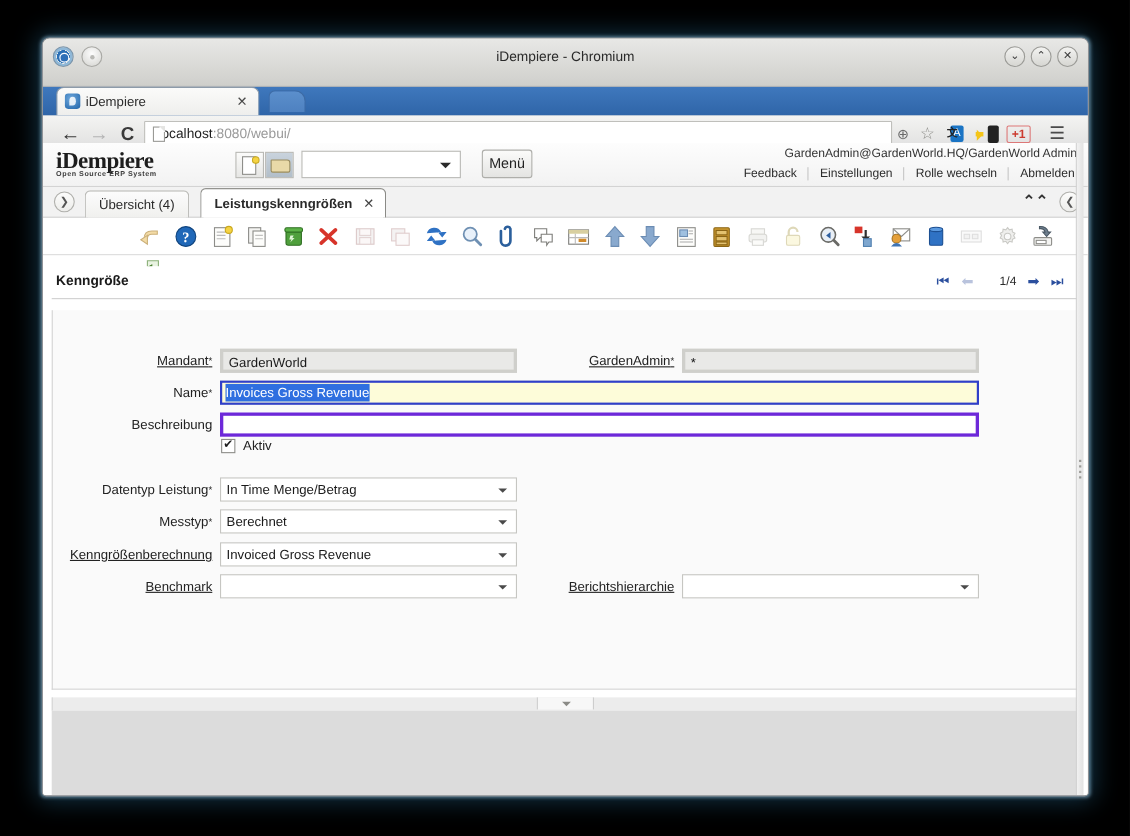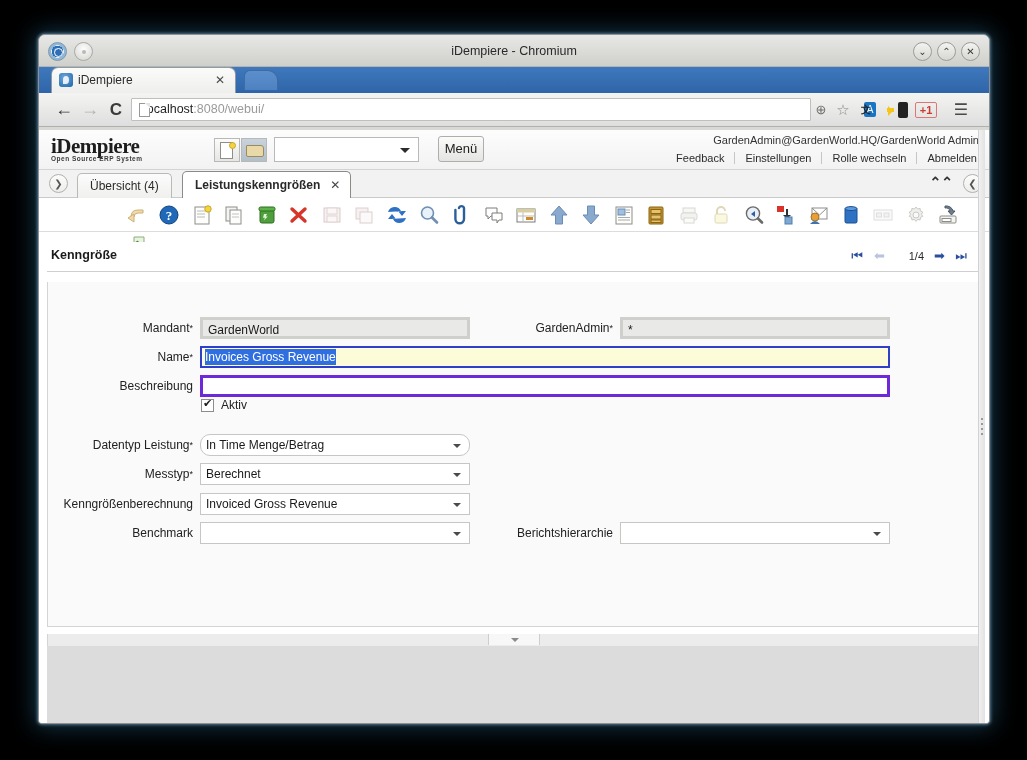--- a/index.html
+++ b/index.html
@@ -24,21 +24,21 @@
     position: absolute; left: 38px; top: 34px; width: 952px; height: 690px;
     border-radius: 7px 7px 4px 4px;
     background: #d8d8d4;
     box-shadow: 0 0 22px 4px rgba(40,110,150,0.45), 0 0 3px 1px rgba(170,210,235,0.55);
     border: 1px solid #8d9094;
     overflow: hidden;
   }
 
   
   #titlebar {
-    position: relative; height: 32px;
+    position: relative; height: 44px;
     background: linear-gradient(#e8e8e6, #cfcfcb);
     border-bottom: 1px solid #b4b4b0;
   }
   #titlebar .title {
     position:absolute; left:0; right:0; top:9px; text-align:center;
     font-size: 12.5px; color: #2a2a2a;
   }
   .chrome-logo {
     position:absolute; left:9px; top:7px; width:19px; height:19px; border-radius:50%;
     background: radial-gradient(circle at 50% 50%, #4a90d9 0 30%, #2b6fb5 31% 48%, #e9e9e7 49% 52%, #8fb8d8 53% 100%);
@@ -207,21 +207,21 @@
   #nv-first{ right:118px; } #nv-prev{ right:96px; color:#b9c3dd;}
   #nv-count{ position:absolute; right:57px; top:8px; font-size:11px; color:#2b2b2b;}
   #nv-next{ right:36px; } #nv-last{ right:14px; }
 
   
   #formbody {
     position:relative; margin:0 8px; height:345px;
     background:#fafafa; border:1px solid #d4d4d4; border-top:none;
   }
   .flabel { position:absolute; text-align:right; font-size:12px; color:#222; line-height:22px; }
-  .flabel.link { }
+  .flabel.link { text-decoration:underline; }
   .star { font-size:9px; vertical-align:top; }
   .finput {
     position:absolute; height:22px; background:#fff;
     border:3px solid #6d28d9; font-size:12px; color:#1a1a1a;
     line-height:20px; padding-left:5px;
   }
   .finput.readonly { background:#e9e9e7; border-color:#cfcfcb; }
   .finput.focused {
     background:#fdfcd9; border:2px solid #2f3fc9; line-height:18px; padding-left:3px;
   }
@@ -522,21 +522,21 @@
         <div class="flabel" style="left:10px; top:64px; width:135px;"><span>Name</span><span class="star">*</span></div>
         <div class="finput focused" style="left:152px; top:64px; width:690px;"><span class="sel">Invoices Gross Revenue</span></div>
 
         <div class="flabel" style="left:10px; top:93px; width:135px;"><span>Beschreibung</span></div>
         <div class="finput" style="left:152px; top:93px; width:690px;"></div>
 
         <div class="chk" style="left:153px; top:117px;"></div>
         <div class="chklabel" style="left:173px; top:116px;">Aktiv</div>
 
         <div class="flabel" style="left:10px; top:152px; width:135px;"><span>Datentyp Leistung</span><span class="star">*</span></div>
-        <div class="fselect" style="left:152px; top:152px; width:270px;border-radius:10px;"><span>In Time Menge/Betrag</span><span class="car"></span></div>
+        <div class="fselect" style="left:152px; top:152px; width:270px;"><span>In Time Menge/Betrag</span><span class="car"></span></div>
 
         <div class="flabel" style="left:10px; top:181px; width:135px;"><span>Messtyp</span><span class="star">*</span></div>
         <div class="fselect" style="left:152px; top:181px; width:270px;"><span>Berechnet</span><span class="car"></span></div>
 
         <div class="flabel link" style="left:0px; top:211px; width:145px;"><span>Kenngrößenberechnung</span></div>
         <div class="fselect" style="left:152px; top:211px; width:270px;"><span>Invoiced Gross Revenue</span><span class="car"></span></div>
 
         <div class="flabel link" style="left:10px; top:240px; width:135px;"><span>Benchmark</span></div>
         <div class="fselect" style="left:152px; top:240px; width:270px;"><span></span><span class="car"></span></div>
 

